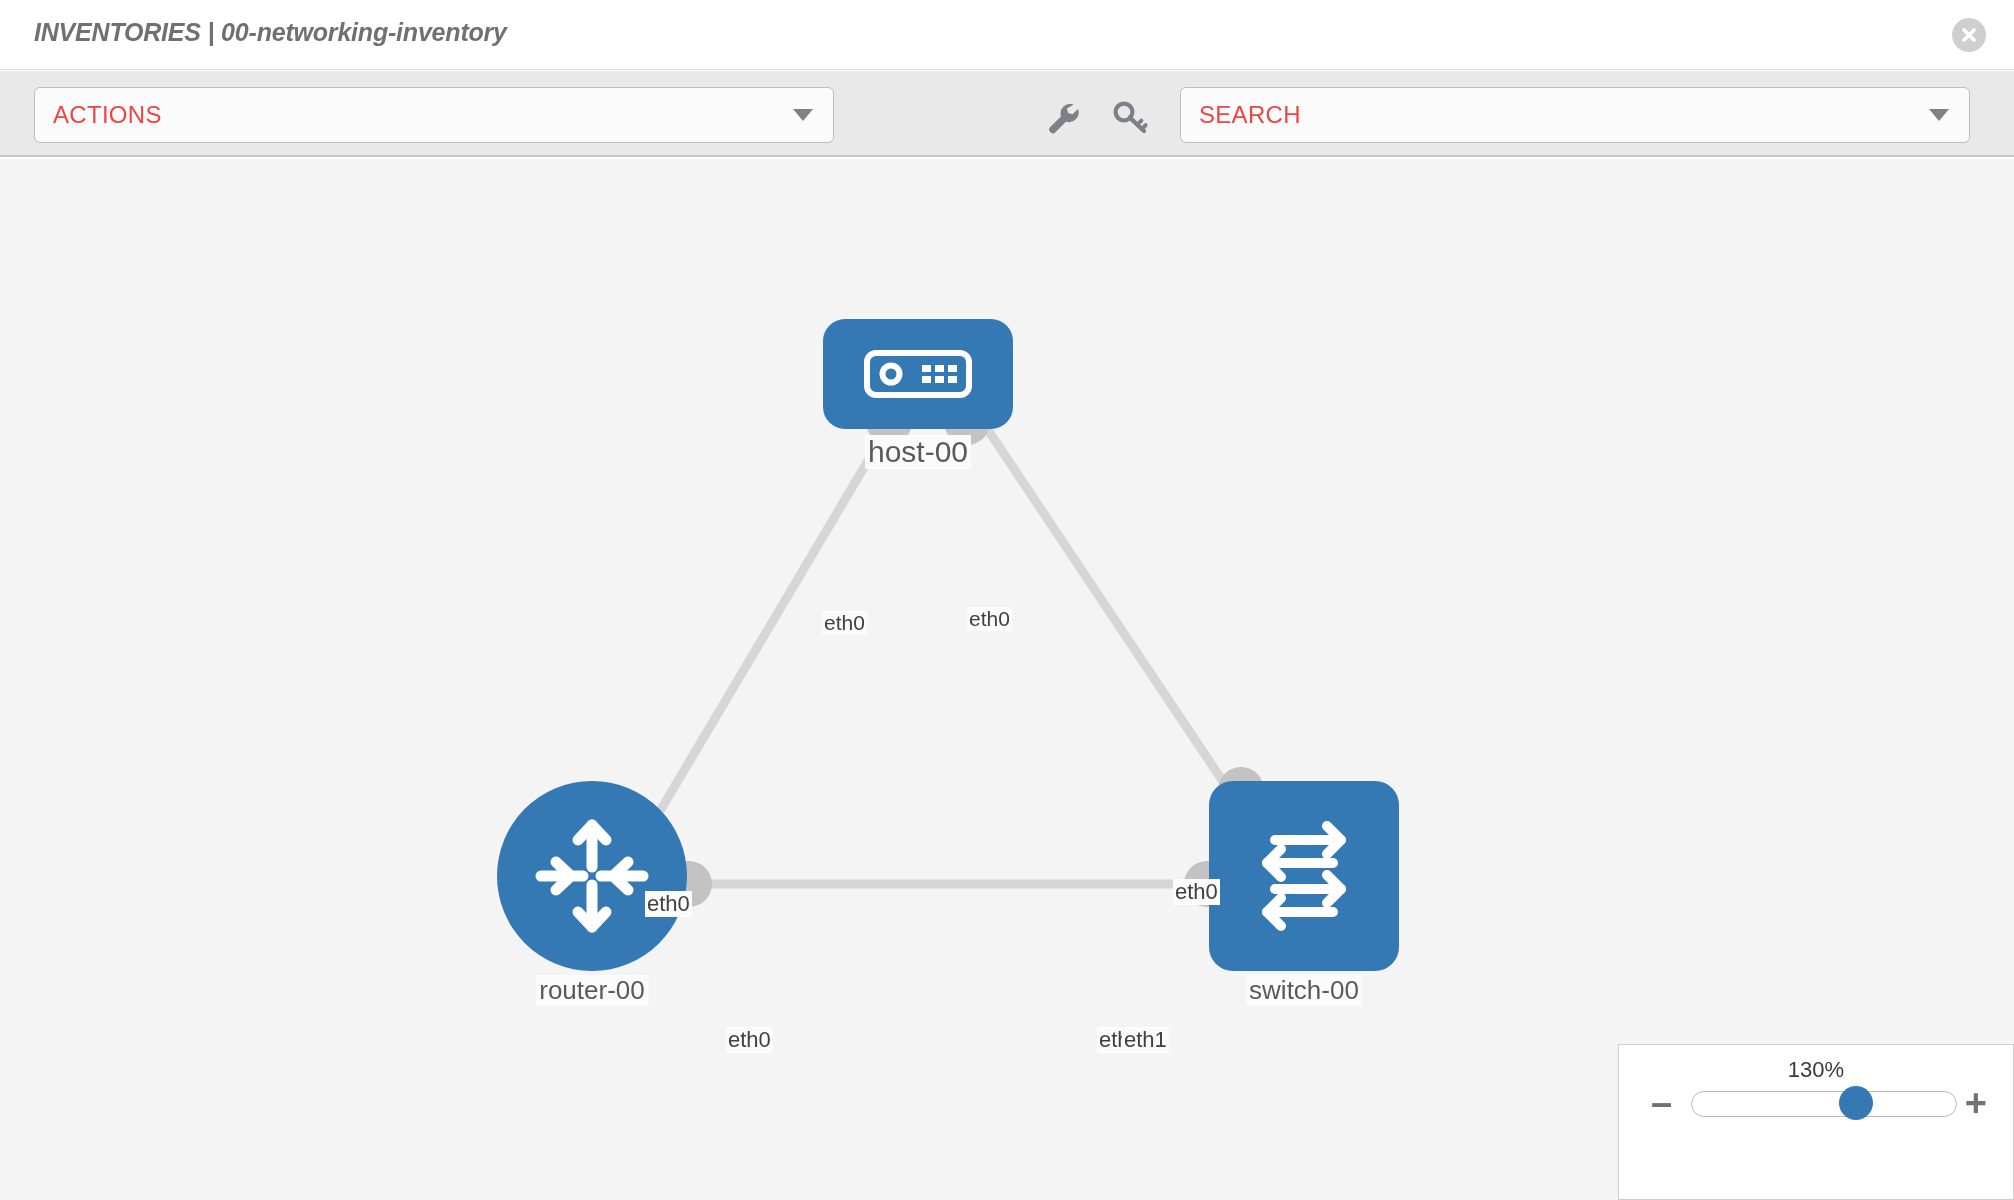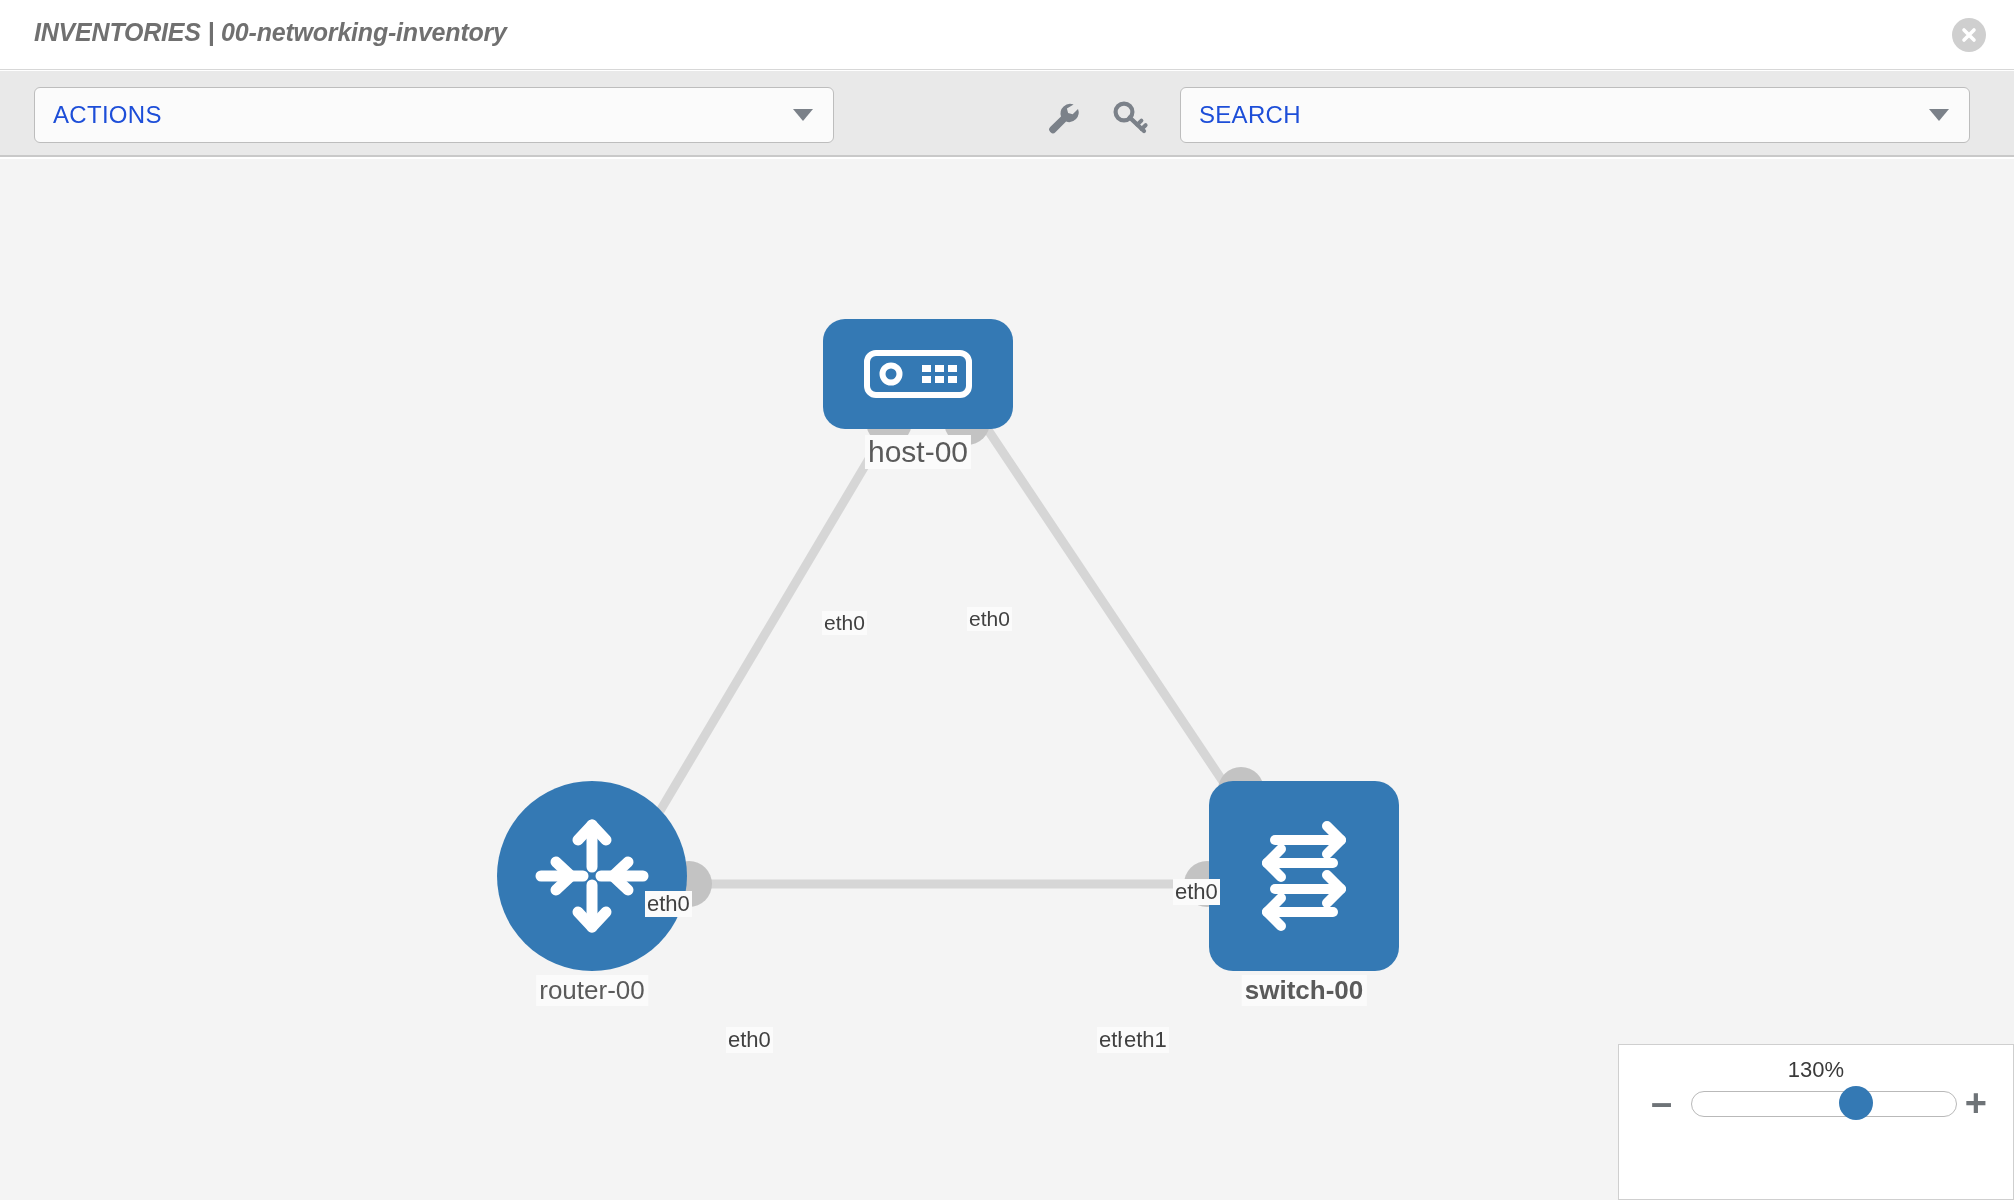--- a/index.html
+++ b/index.html
@@ -37,21 +37,21 @@
   }
   .select-box {
     position: absolute;
     background: #fbfbfb;
     border: 1px solid #bdbdbd;
     border-radius: 6px;
     cursor: pointer;
   }
   .select-box .lbl {
     position: absolute; left: 18px; top: 50%; transform: translateY(-50%);
-    font-size: 24px; color: #1d4ed8; letter-spacing: 0.3px;
+    font-size: 24px; color: #ef4444; letter-spacing: 0.3px;
   }
   .caret {
     position: absolute; right: 20px; top: 50%; transform: translateY(-50%);
     width: 0; height: 0;
     border-left: 10px solid transparent;
     border-right: 10px solid transparent;
     border-top: 12px solid #7b8189;
   }
   #actions-select { left: 34px; top: 16px; width: 800px; height: 56px; }
   #search-select  { left: 1180px; top: 16px; width: 790px; height: 56px; }
@@ -91,21 +91,21 @@
   #node-host .node-label { left: 95px; top: 116px; font-size: 30px; }
 
   
   #node-router { left: 497px; top: 622px; }
   #node-router .node-shape { left: 0; top: 0; width: 190px; height: 190px; border-radius: 50%; }
   #node-router .node-label { left: 95px; top: 194px; }
 
   
   #node-switch { left: 1209px; top: 622px; }
   #node-switch .node-shape { left: 0; top: 0; width: 190px; height: 190px; border-radius: 24px; }
-  #node-switch .node-label { left: 95px; top: 194px; font-weight: bold; }
+  #node-switch .node-label { left: 95px; top: 194px; }
 
   
   .port {
     position: absolute; width: 46px; height: 46px; border-radius: 50%;
     background: #c3c3c3; cursor: pointer;
   }
   
   .edge-label {
     position: absolute; white-space: nowrap;
     font-size: 22px; color: #404040;

